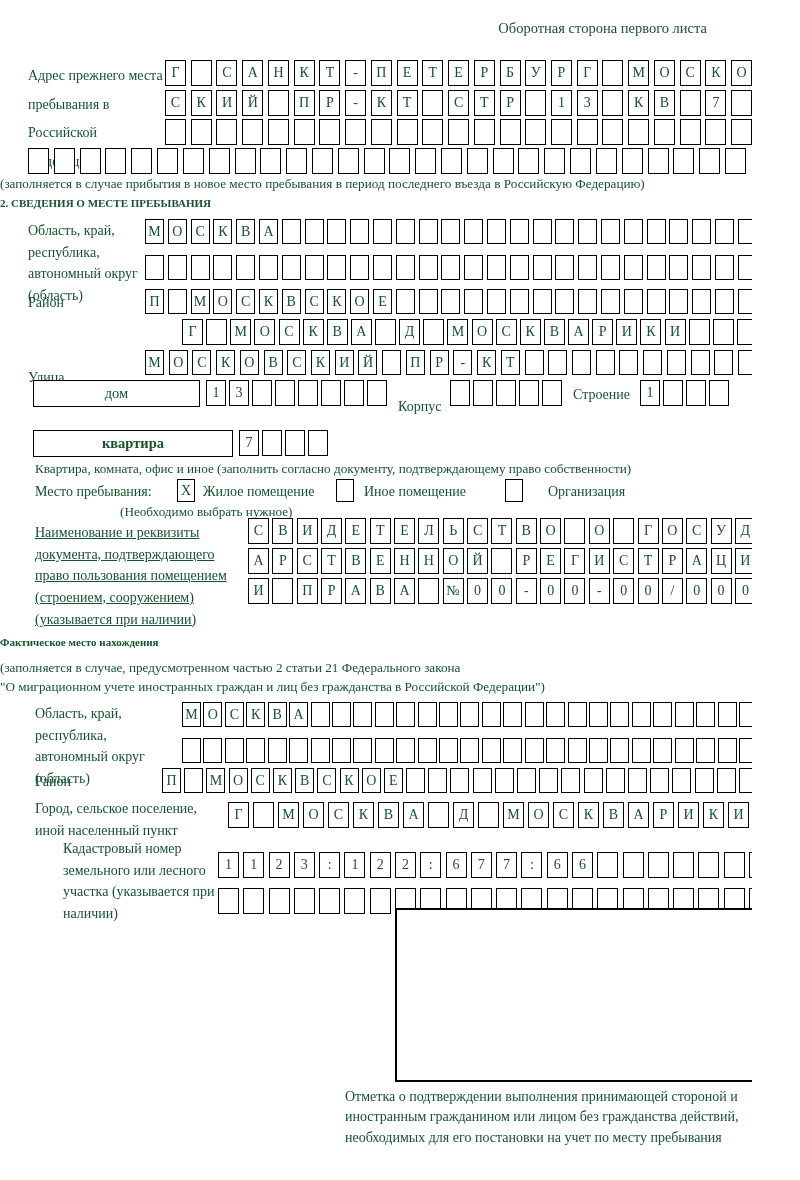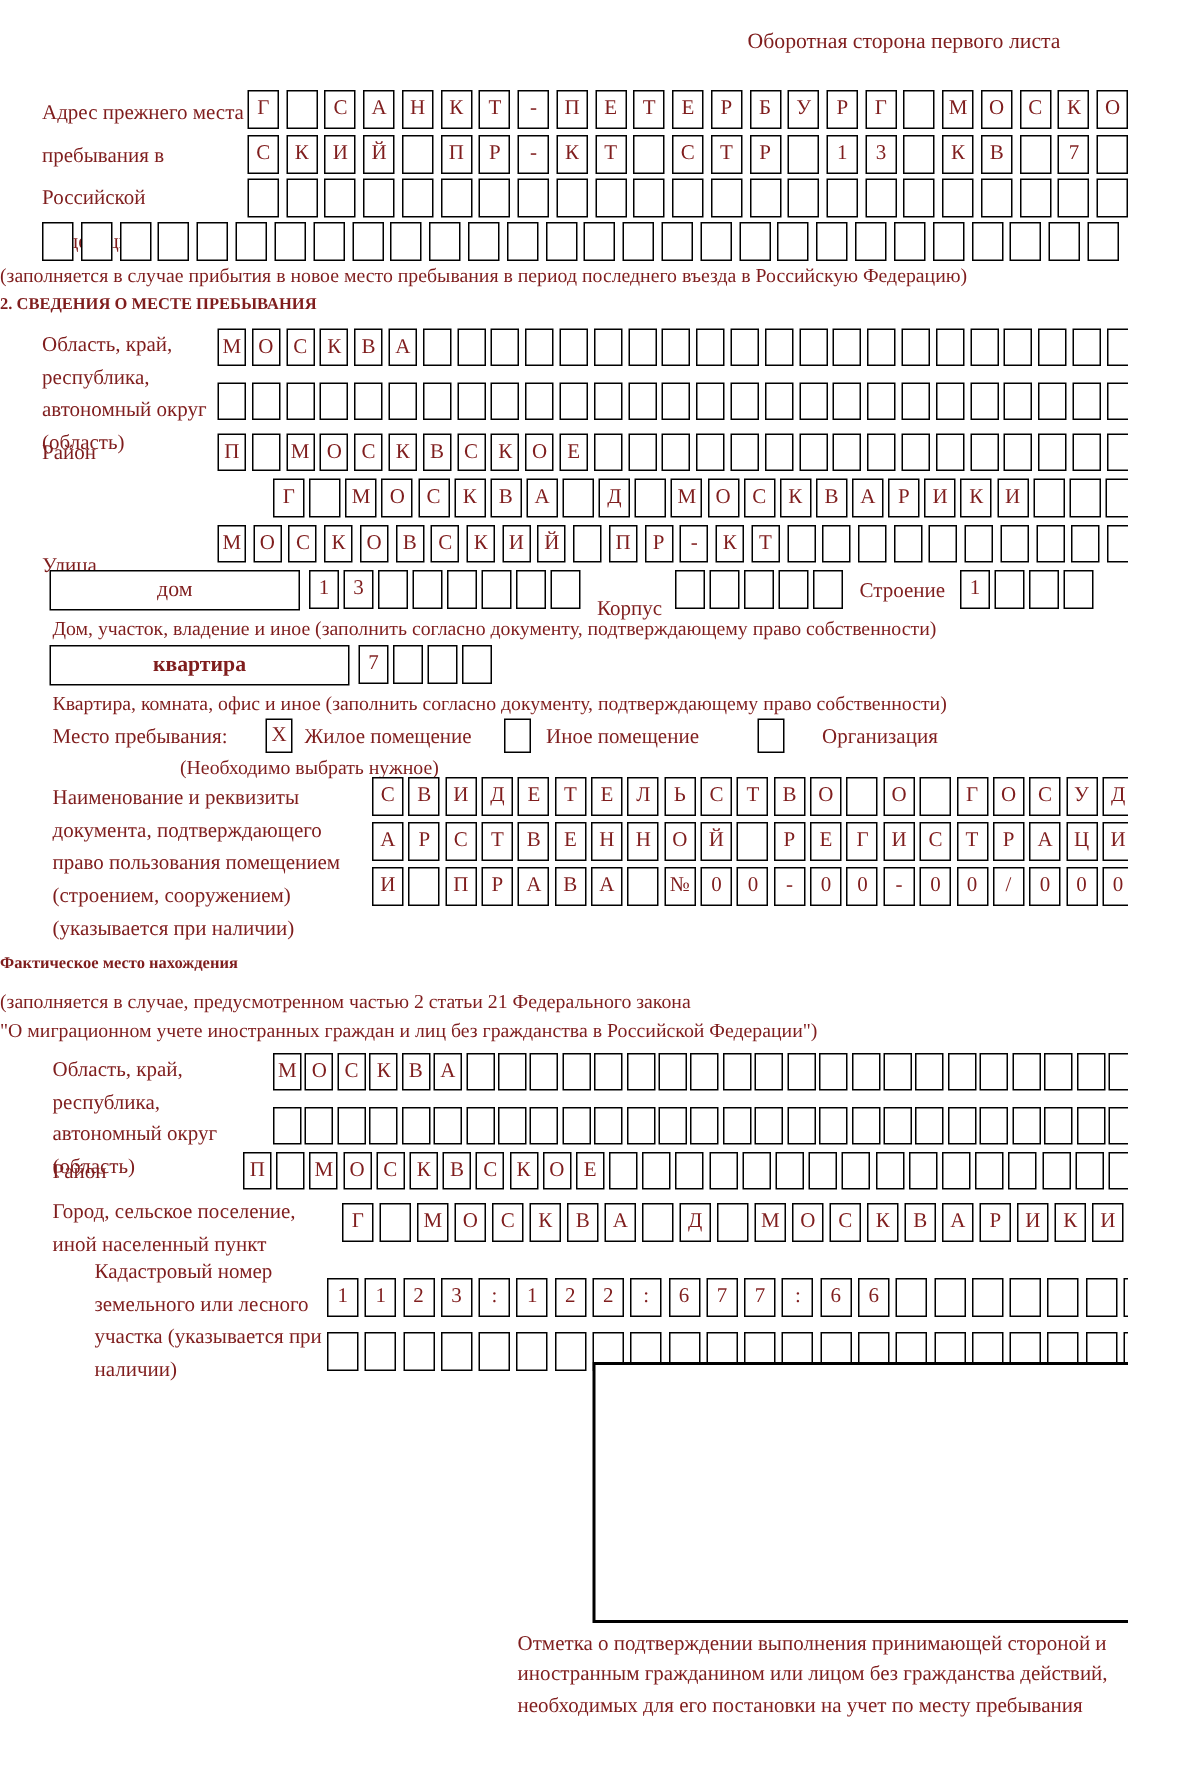--- a/index.html
+++ b/index.html
@@ -1,21 +1,21 @@
 <!DOCTYPE html>
 <html><head>
 <meta charset="utf-8">
 <style>
   * { box-sizing: border-box; margin: 0; padding: 0; }
   html, body { background: #ffffff; }
   .page {
     position: relative;
     width: 752px; height: 1180px;
     background: #ffffff;
-    color: #7f1d1d;
+    color: #14532d;
     font-family: "Liberation Serif", "DejaVu Serif", serif;
     overflow: hidden;
   }
   .abs { position: absolute; }
   .lbl { font-size: 14px; line-height: 1.55; }
   .note { font-size: 13.2px; }
   .note-left { font-size: 13.2px; text-align: left; }
   .h-bold { font-weight: bold; font-size: 11px; text-align: left; }
   .cells { display: flex; justify-content: space-between; }
   .cells-gap { display: flex; gap: 3px; justify-content: flex-start; }
@@ -331,41 +331,40 @@
       <span class="cell"></span>
       <span class="cell"></span>
     </div>
   <div class="abs lbl" style="top:384px; left:573px;">Строение</div>
   <div class="abs cells-gap" style="top:380px; left:640px;">
       <span class="cell">1</span>
       <span class="cell"></span>
       <span class="cell"></span>
       <span class="cell"></span>
     </div>
-  <div class="abs note-left" style="top:411px; left:35px; width:740px;">Дом, участок, владение и иное (заполнить согласно документу, подтверждающему право собственности)</div>
 
   <div class="abs bigbox" style="top:430px; left:33px; width:200px;font-weight:bold;">квартира</div>
   <div class="abs cells-gap" style="top:430px; left:239px;">
       <span class="cell">7</span>
       <span class="cell"></span>
       <span class="cell"></span>
       <span class="cell"></span>
     </div>
   <div class="abs note-left" style="top:461px; left:35px; width:740px;">Квартира, комната, офис и иное (заполнить согласно документу, подтверждающему право собственности)</div>
 
   <div class="abs lbl" style="top:481px; left:35px;">Место пребывания:</div>
   <span class="abs cbox" style="top:479px; left:177px;">X</span>
   <div class="abs lbl" style="top:481px; left:203px;">Жилое помещение</div>
   <span class="abs cbox" style="top:479px; left:336px;"></span>
   <div class="abs lbl" style="top:481px; left:364px;">Иное помещение</div>
   <span class="abs cbox" style="top:479px; left:505px;"></span>
   <div class="abs lbl" style="top:481px; left:548px;">Организация</div>
   <div class="abs note" style="top:504px; left:120px; width:360px;">(Необходимо выбрать нужное)</div>
 
-  <div class="abs lbl" style="top:522px; left:35px; width:212px;">Наименование и реквизиты документа, подтверждающего право пользования помещением (строением, сооружением) (указывается при наличии)</div>
+  <div class="abs lbl" style="top:522px; left:35px; width:212px;text-decoration:underline;">Наименование и реквизиты документа, подтверждающего право пользования помещением (строением, сооружением) (указывается при наличии)</div>
   <div class="abs cells c21" style="top:518px; left:248px; width:508px;">
       <span class="cell">С</span>
       <span class="cell">В</span>
       <span class="cell">И</span>
       <span class="cell">Д</span>
       <span class="cell">Е</span>
       <span class="cell">Т</span>
       <span class="cell">Е</span>
       <span class="cell">Л</span>
       <span class="cell">Ь</span>

